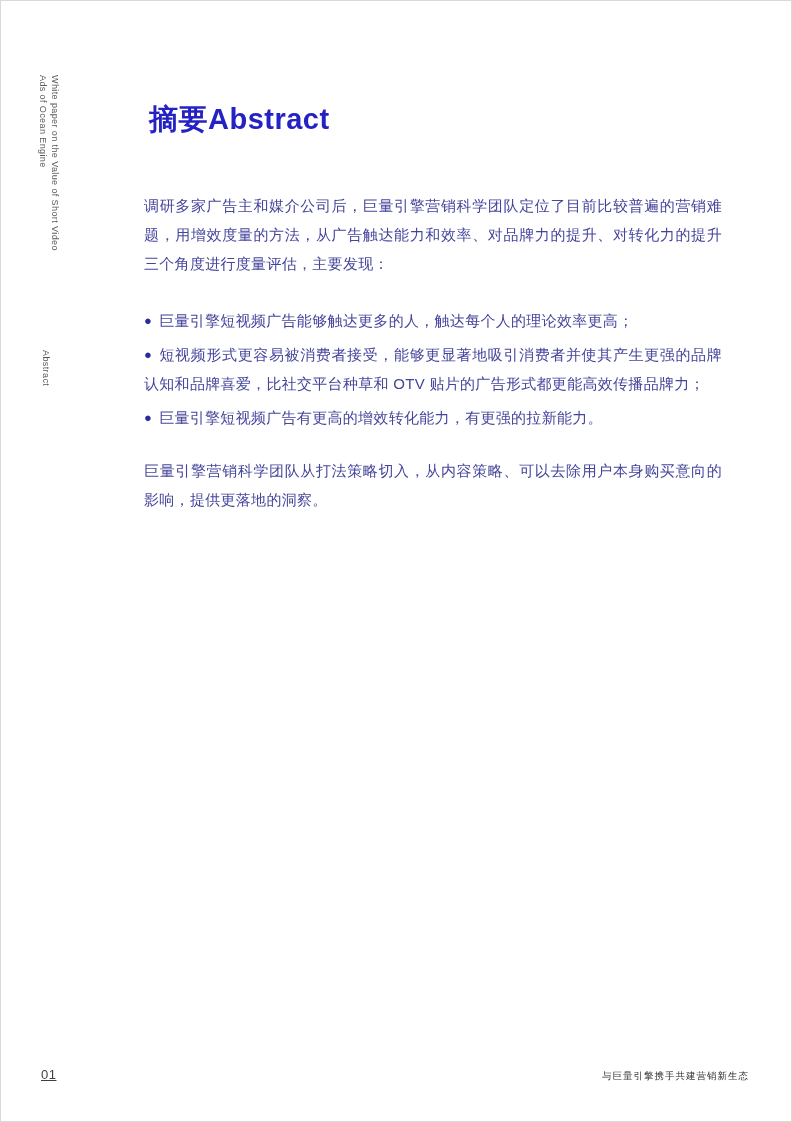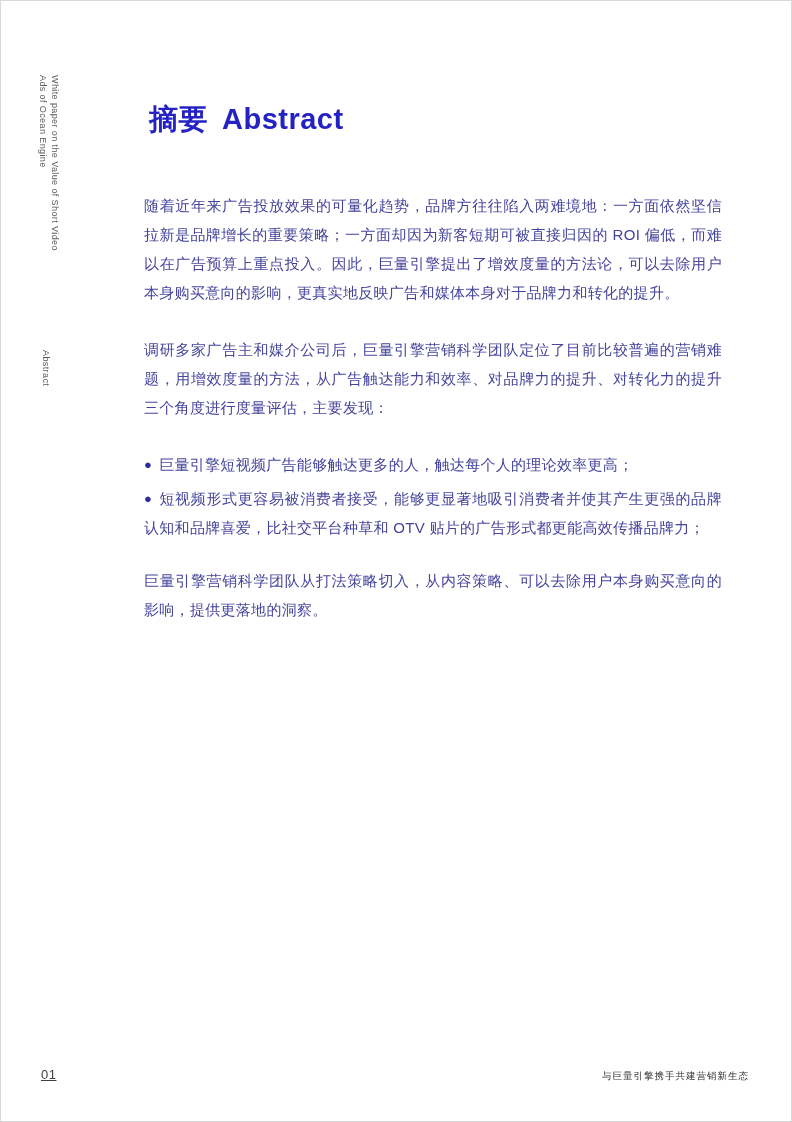--- a/index.html
+++ b/index.html
@@ -43,21 +43,21 @@
   }
   
   .title {
     position: absolute;
     left: 148px;
     top: 80px;
     font-size: 29px;
     font-weight: bold;
     letter-spacing: 0.5px;
   }
-  .title .zh { margin-right: 14px; }
+  .title .zh { }
   
   .body-col {
     position: absolute;
     left: 143px;
     top: 190px;
     width: 578px;
     font-size: 15px;
     line-height: 29px;
     letter-spacing: 0.3px;
     text-align: justify;
@@ -101,27 +101,27 @@
   </div>
 
   <div class="spine-section">Abstract</div>
 
   <h1 class="title" style="color: rgb(37, 34, 196);">
     <span class="zh">摘要</span><span class="en">Abstract</span>
   </h1>
 
   <div class="body-col" style="color: rgb(69, 69, 156);">
 
-    <p>随着近年来广告投放效果的可量化趋势，品牌方往往陷入两难境地：一方面依然坚信拉新是品牌增长的重要策略；一方面却因为新客短期可被直接归因的 ROI 偏低，而难以在广告预算上重点投入。因此，巨量引擎提出了增效度量的方法论，可以去除用户本身购买意向的影响，更真实地反映广告和媒体本身对于品牌力和转化的提升。</p>
 
     <p>调研多家广告主和媒介公司后，巨量引擎营销科学团队定位了目前比较普遍的营销难题，用增效度量的方法，从广告触达能力和效率、对品牌力的提升、对转化力的提升三个角度进行度量评估，主要发现：</p>
 
     <div class="bullet-list">
       <p class="bullet-item"><span class="bullet-dot" style="color: rgb(43, 43, 158);">●</span><span>巨量引擎短视频广告能够触达更多的人，触达每个人的理论效率更高；</span></p>
       <p class="bullet-item"><span class="bullet-dot" style="color: rgb(43, 43, 158);">●</span><span>短视频形式更容易被消费者接受，能够更显著地吸引消费者并使其产生更强的品牌认知和品牌喜爱，比社交平台种草和 OTV 贴片的广告形式都更能高效传播品牌力；</span></p>
+      <p class="bullet-item"><span class="bullet-dot" style="color: rgb(43, 43, 158);">●</span><span>巨量引擎短视频广告有更高的增效转化能力，有更强的拉新能力。</span></p>
     </div>
 
     <p>巨量引擎营销科学团队从打法策略切入，从内容策略、可以去除用户本身购买意向的影响，提供更落地的洞察。</p>
 
 
   </div>
 
   <div class="footer-page-num">01</div>
   <div class="footer-book-title">与巨量引擎携手共建营销新生态</div>
 

